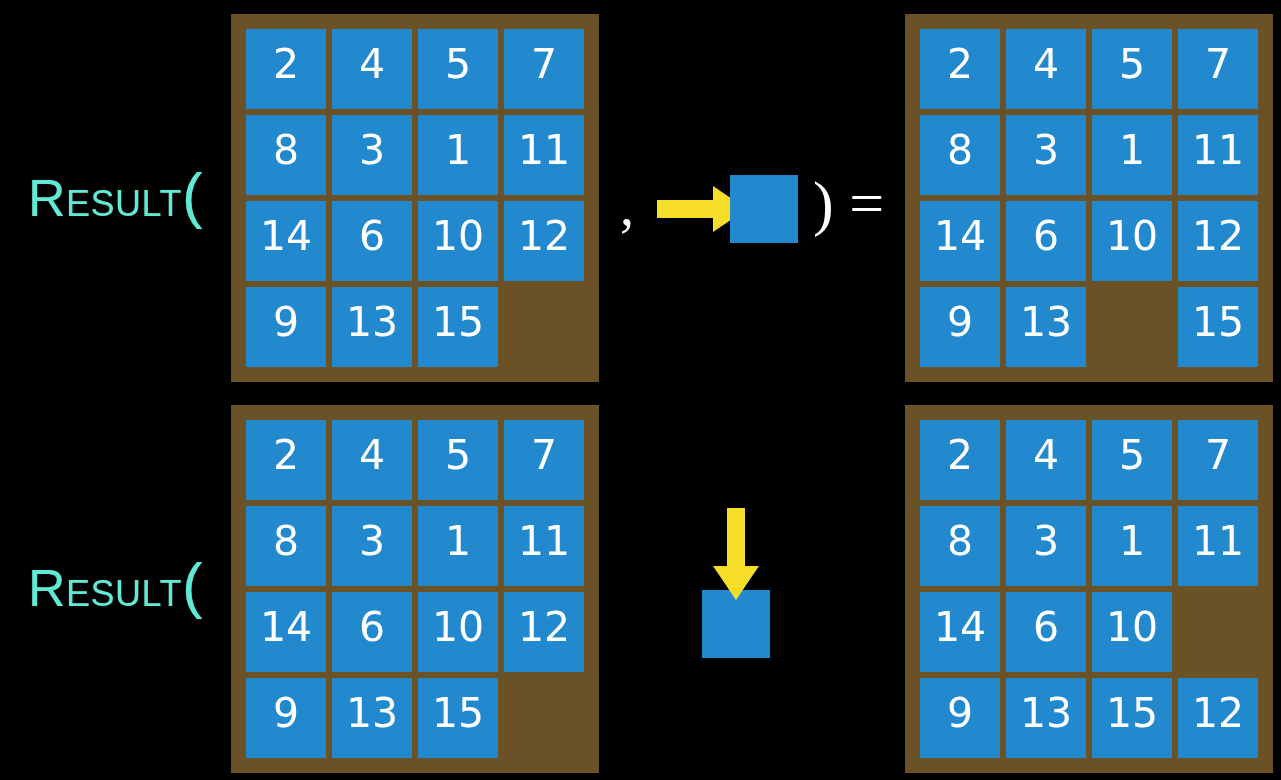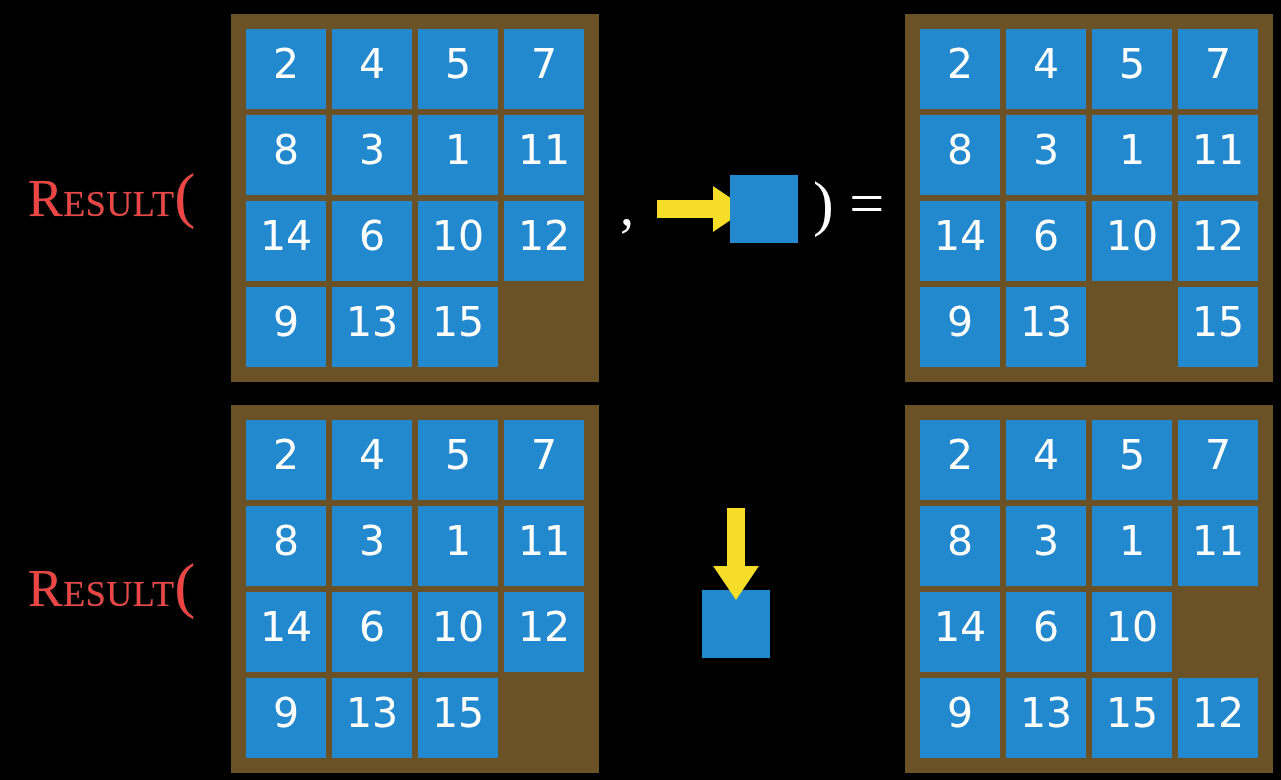--- a/index.html
+++ b/index.html
@@ -23,22 +23,22 @@
   }
   #row-0 { top: 0px; }
   #row-1 { top: 390px; }
 
   
   .result-label {
     position: absolute;
     left: 28px;
     top: 50%;
     transform: translateY(-50%);
-    color: #ef4444;
-    font-family: Liberation Serif, serif;
+    color: #5eead4;
+    font-family: Liberation Sans, sans-serif;
     font-variant: small-caps;
     font-size: 52px;
     line-height: 1;
     letter-spacing: 0.5px;
     white-space: nowrap;
     text-shadow: 0 0 1px rgba(255,255,255,0.35);
   }
   .result-label .paren {
     font-variant: normal;
     font-size: 62px;

